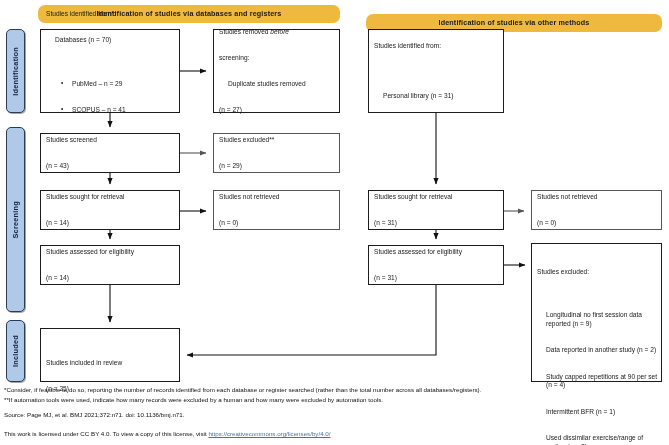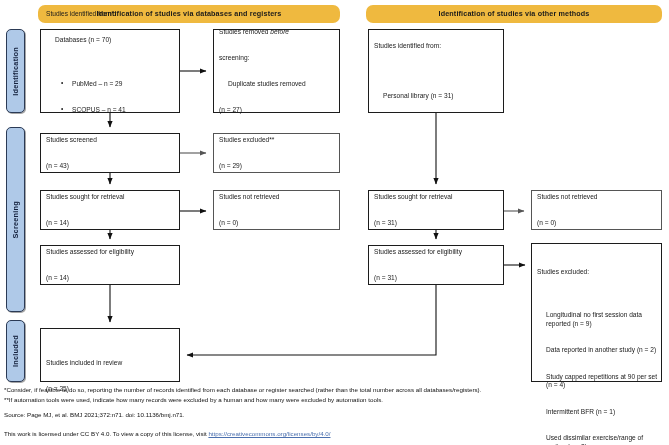--- a/index.html
+++ b/index.html
@@ -120,21 +120,21 @@
   }
 </style>
 </head>
 <body>
 
 <div id="diagram">
 
   <div class="abs hdr" style="left:38px; top:5px; width:302px; height:18px;">
     <span>Identification of studies via databases and registers</span>
   </div>
-  <div class="abs hdr" style="left:366px; top:5px; width:296px; height:18px;">
+  <div class="abs hdr" style="left:366px; top:14px; width:296px; height:18px;">
     <span>Identification of studies via other methods</span>
   </div>
 
   <div class="abs phase" style="left:6px; top:29px; width:19px; height:84px;">
     <span>Identification</span>
   </div>
   <div class="abs phase" style="left:6px; top:127px; width:19px; height:185px;">
     <span>Screening</span>
   </div>
   <div class="abs phase" style="left:6px; top:320px; width:19px; height:62px;">

